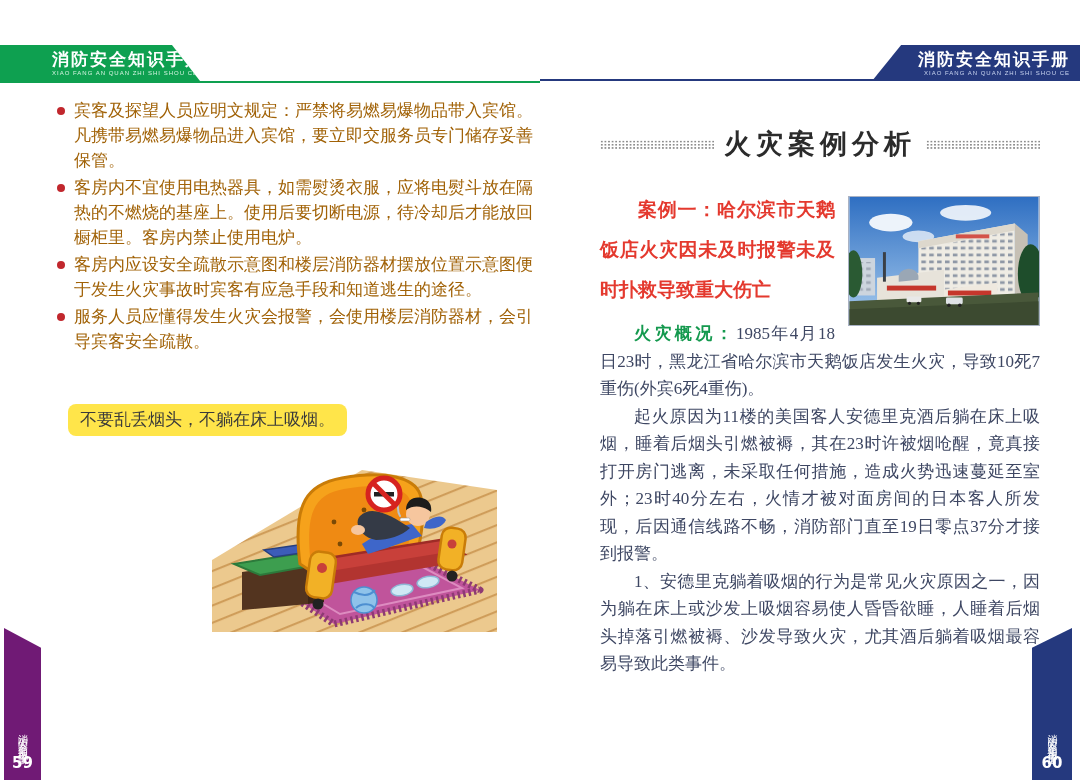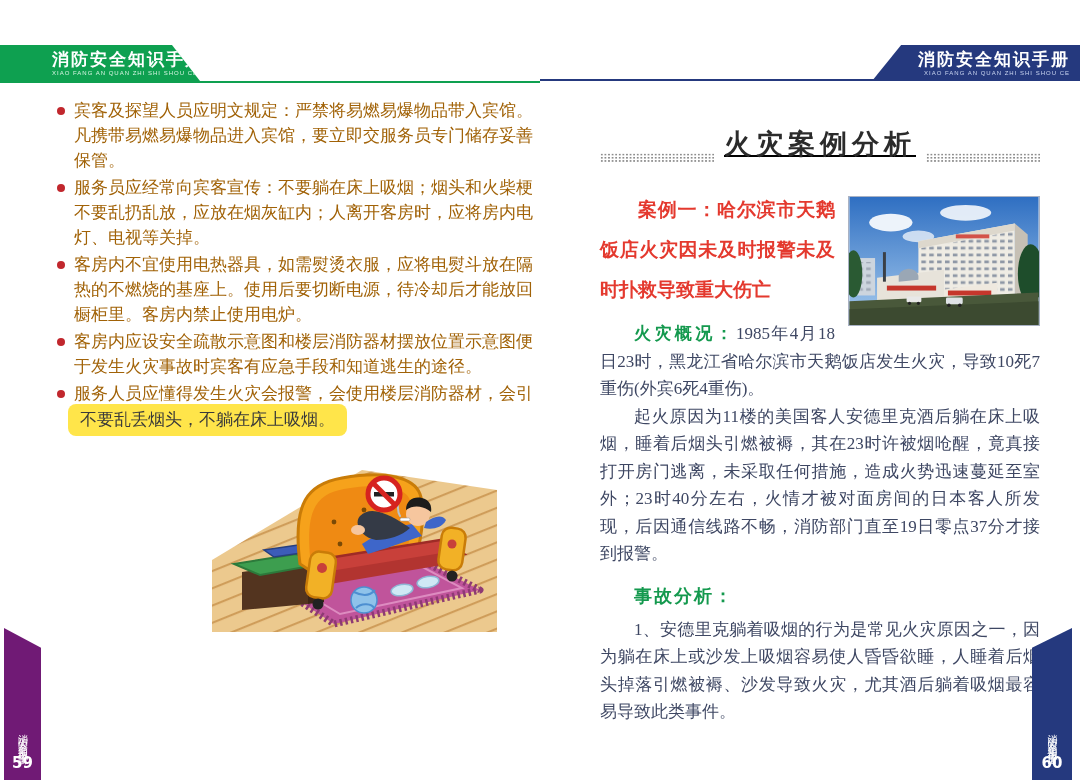--- a/index.html
+++ b/index.html
@@ -33,21 +33,21 @@
     border-radius:50%; background:#c1272d;
   }
   .tip {
     position:absolute; left:68px; top:404px; background:#ffe54a; color:#3a3a3a;
     font-size:17px; line-height:20px; padding:6px 12px; border-radius:8px; white-space:nowrap;
   }
   .illustration { position:absolute; left:212px; top:432px; width:285px; height:200px; }
 
   
   .right-content { position:absolute; left:600px; top:126px; width:440px; }
-  .title-row { display:flex; align-items:flex-end; gap:10px; margin-bottom:28px;text-decoration:underline; }
+  .title-row { display:flex; align-items:center; gap:10px; margin-bottom:28px; }
   .dots { flex:1; height:9px;
     background-image:radial-gradient(circle, #8d8d8d 0.9px, transparent 1.1px);
     background-size:3.6px 3.2px; }
   .sec-title { font-size:27px; font-weight:bold; color:#2b2b2b; letter-spacing:5px; white-space:nowrap; }
   .case-photo {
     float:right; width:192px; height:130px; margin:6px 0 10px 13px;
     border:1px solid #a9b2c4; background:#dfe7f0;
   }
   .case-heading {
     font-size:19px; font-weight:bold; color:#e4392e; line-height:40px;
@@ -90,21 +90,20 @@
   <div class="rule-left"></div>
   <div class="band band-right">
     <div class="band-title">消防安全知识手册</div>
     <div class="band-sub">XIAO FANG AN QUAN ZHI SHI SHOU CE</div>
   </div>
   <div class="rule-right"></div>
 
   <div class="left-content">
     <ul class="bullets">
       <li>宾客及探望人员应明文规定：严禁将易燃易爆物品带入宾馆。凡携带易燃易爆物品进入宾馆，要立即交服务员专门储存妥善保管。</li>
-      <li>服务员应经常向宾客宣传：不要躺在床上吸烟；烟头和火柴梗不要乱扔乱放，应放在烟灰缸内；人离开客房时，应将房内电灯、电视等关掉。</li>
       <li>客房内不宜使用电热器具，如需熨烫衣服，应将电熨斗放在隔热的不燃烧的基座上。使用后要切断电源，待冷却后才能放回橱柜里。客房内禁止使用电炉。</li>
       <li>客房内应设安全疏散示意图和楼层消防器材摆放位置示意图便于发生火灾事故时宾客有应急手段和知道逃生的途径。</li>
       <li>服务人员应懂得发生火灾会报警，会使用楼层消防器材，会引导宾客安全疏散。</li>
     </ul>
   </div>
 
   <div class="tip">不要乱丢烟头，不躺在床上吸烟。</div>
 
   <svg class="illustration" viewBox="0 0 285 200">
     <defs>
@@ -227,21 +226,20 @@
           <circle cx="112" cy="110" r="1.8" fill="#222"></circle>
       </svg>
 
       <p class="case-heading">案例一：哈尔滨市天鹅饭店火灾因未及时报警未及时扑救导致重大伤亡</p>
 
       <p class="body-para"><span class="green-label">火灾概况：</span><span>1985年4月18日23时，黑龙江省哈尔滨市天鹅饭店发生火灾，导致10死7重伤(外宾6死4重伤)。</span></p>
 
       <p class="body-para">起火原因为11楼的美国客人安德里克酒后躺在床上吸烟，睡着后烟头引燃被褥，其在23时许被烟呛醒，竟真接打开房门逃离，未采取任何措施，造成火势迅速蔓延至室外；23时40分左右，火情才被对面房间的日本客人所发现，后因通信线路不畅，消防部门直至19日零点37分才接到报警。</p>
     </div>
 
-    <div class="analysis-label">事故分析：</div>
     <p class="body-para">1、安德里克躺着吸烟的行为是常见火灾原因之一，因为躺在床上或沙发上吸烟容易使人昏昏欲睡，人睡着后烟头掉落引燃被褥、沙发导致火灾，尤其酒后躺着吸烟最容易导致此类事件。</p>
   </div>
 
   <div class="tab tab-left">
     <span class="vtext">消防安全知识手册</span>
     <span class="pageno">59</span>
   </div>
   <div class="tab tab-right">
     <span class="vtext">消防安全知识手册</span>
     <span class="pageno">60</span>

